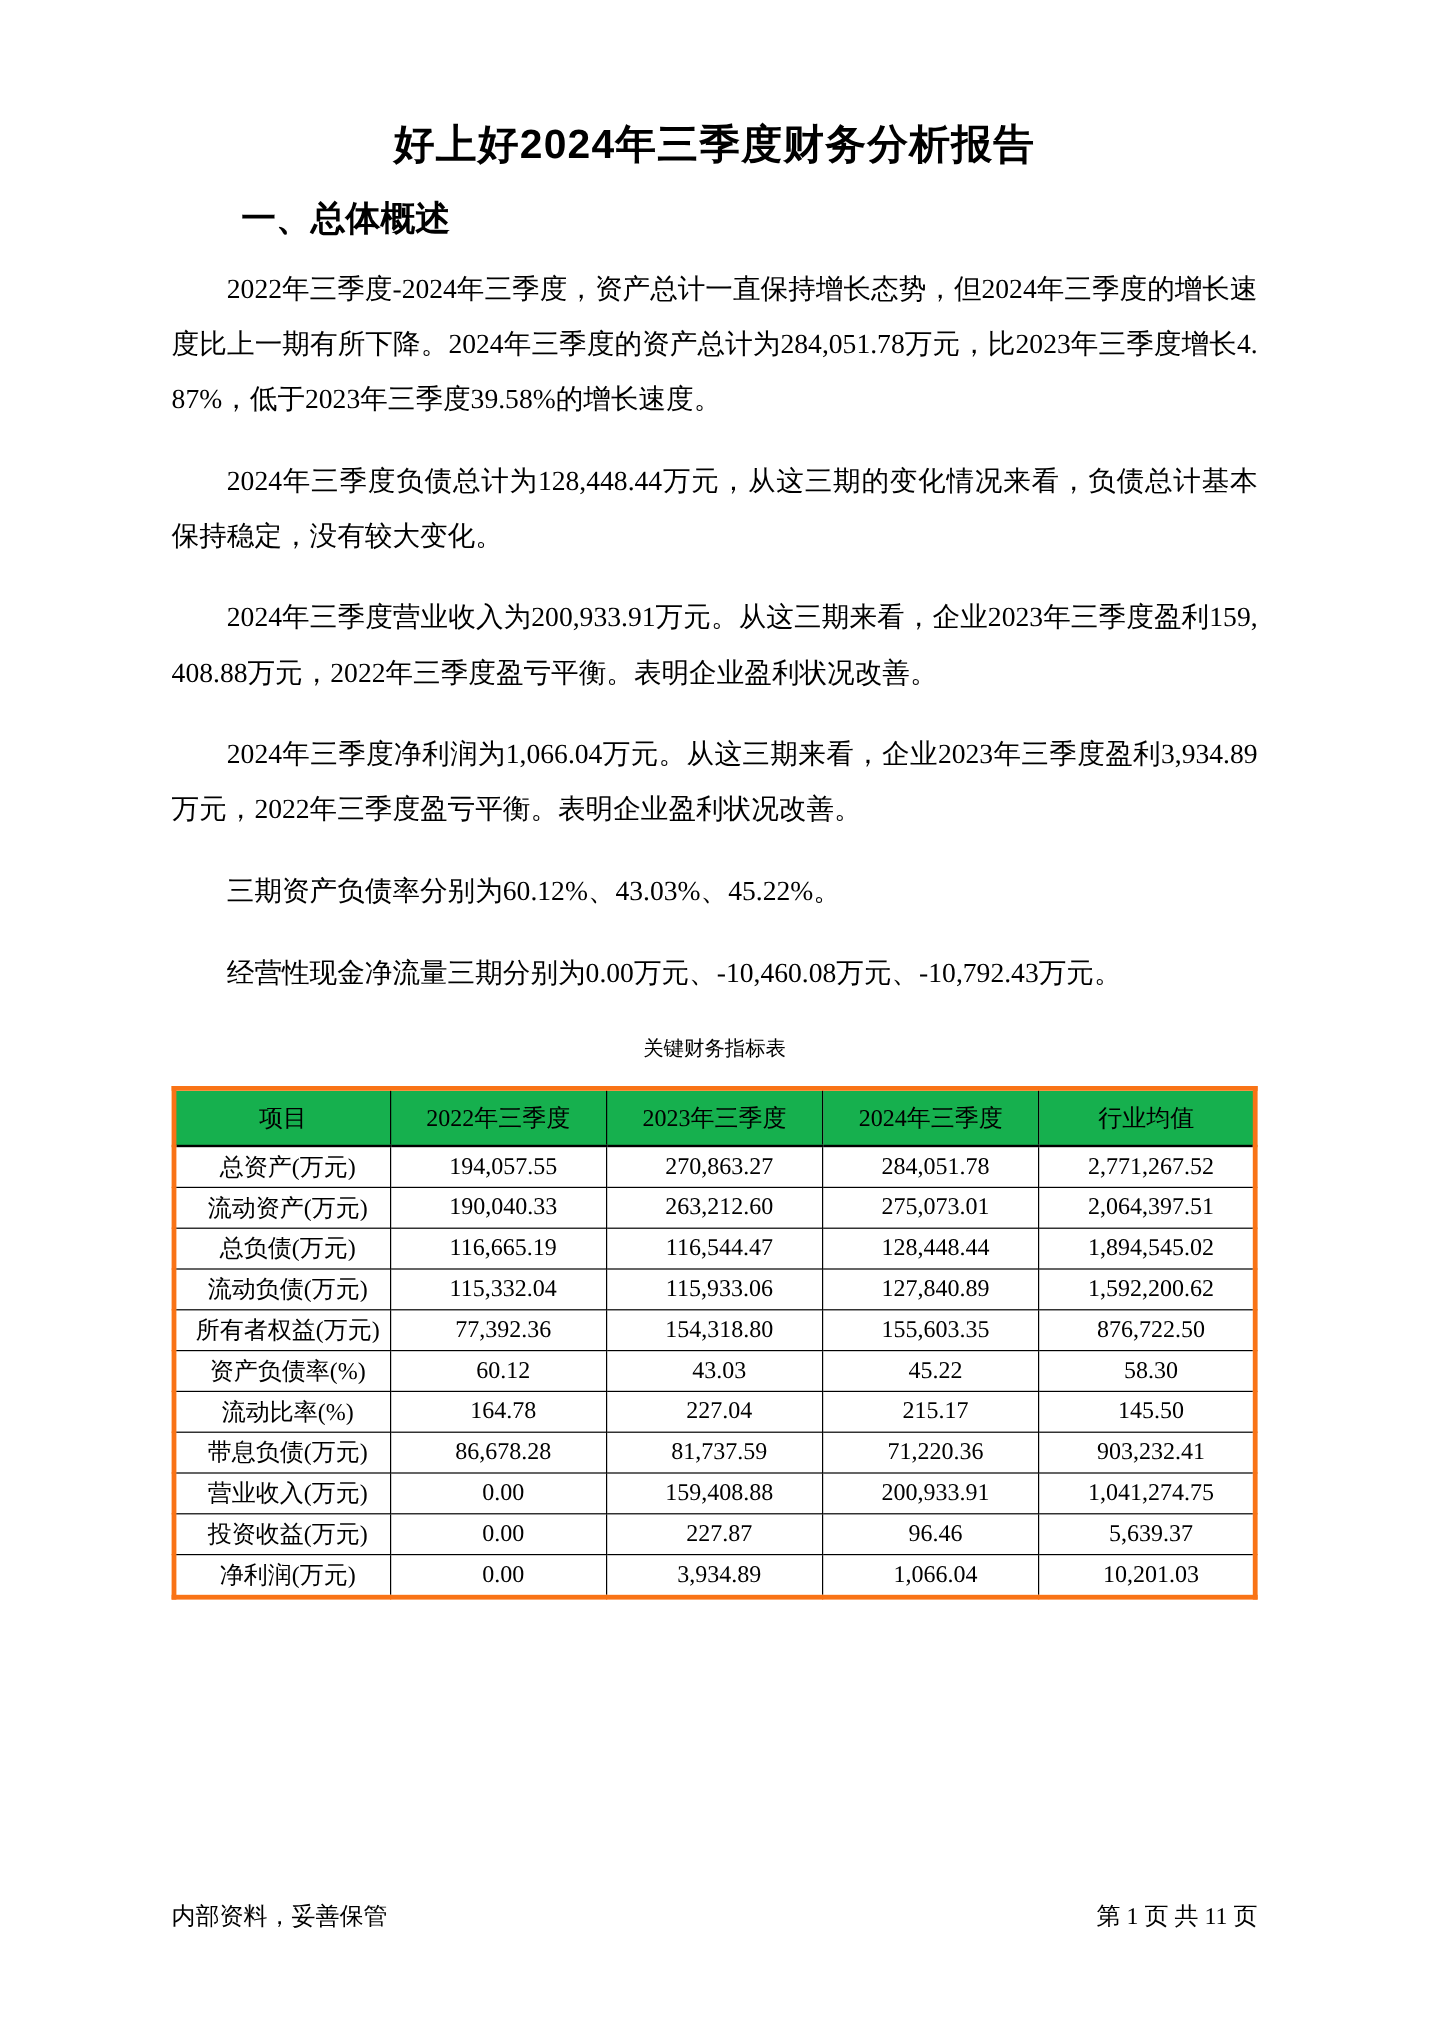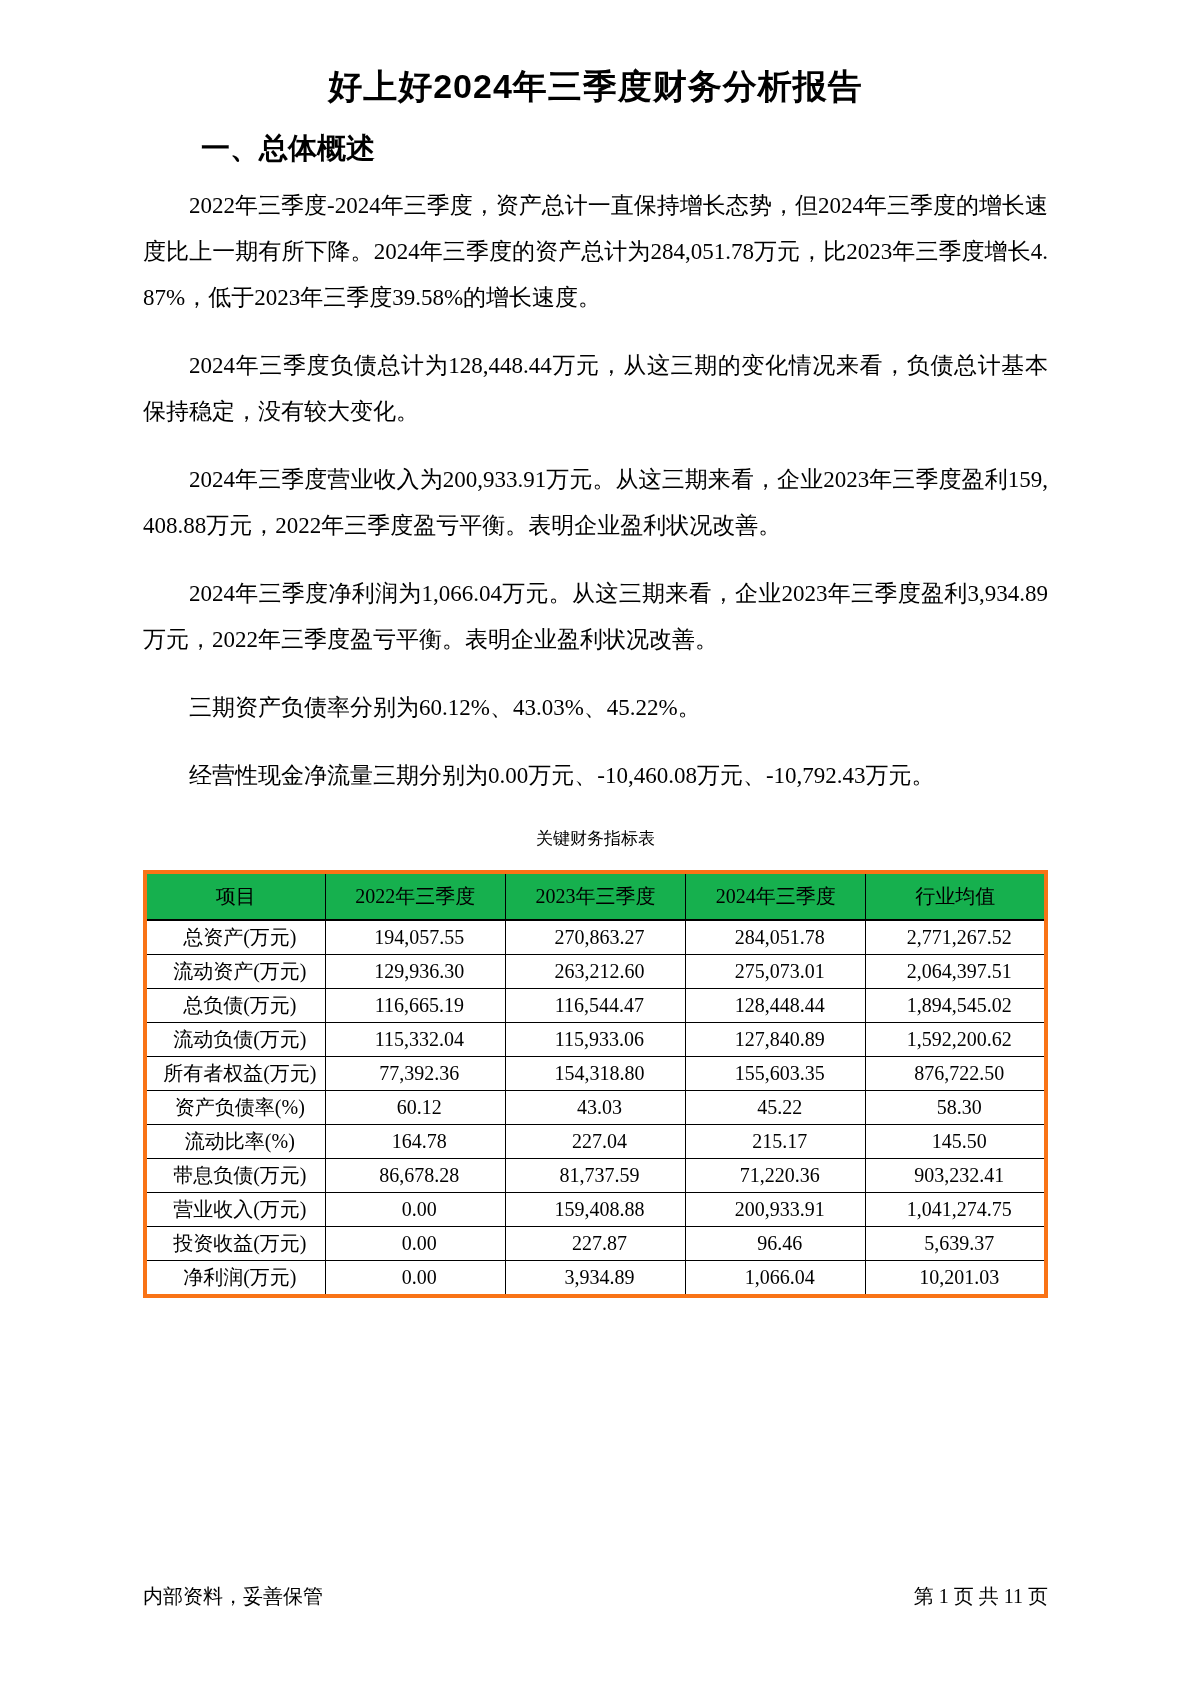--- a/index.html
+++ b/index.html
@@ -11,21 +11,21 @@
     width: 1191px;
     height: 1684px;
     position: relative;
     font-family: "Liberation Serif", "DejaVu Serif", serif;
     color: #000000;
     overflow: hidden;
   }
   .content {
     margin-left: 143px;
     width: 905px;
-    padding-top: 65px;
+    padding-top: 100px;
   }
   .report-title {
     font-family: "Liberation Sans", "DejaVu Sans", sans-serif;
     font-weight: bold;
     font-size: 34px;
     line-height: 42px;
     text-align: center;
     letter-spacing: 1px;
   }
   .section-heading {
@@ -120,21 +120,21 @@
     <tbody>
         <tr>
           <td>总资产(万元)</td>
           <td>194,057.55</td>
           <td>270,863.27</td>
           <td>284,051.78</td>
           <td>2,771,267.52</td>
         </tr>
         <tr>
           <td>流动资产(万元)</td>
-          <td>129,936.30</td>
+          <td>190,040.33</td>
           <td>263,212.60</td>
           <td>275,073.01</td>
           <td>2,064,397.51</td>
         </tr>
         <tr>
           <td>总负债(万元)</td>
           <td>116,665.19</td>
           <td>116,544.47</td>
           <td>128,448.44</td>
           <td>1,894,545.02</td>

